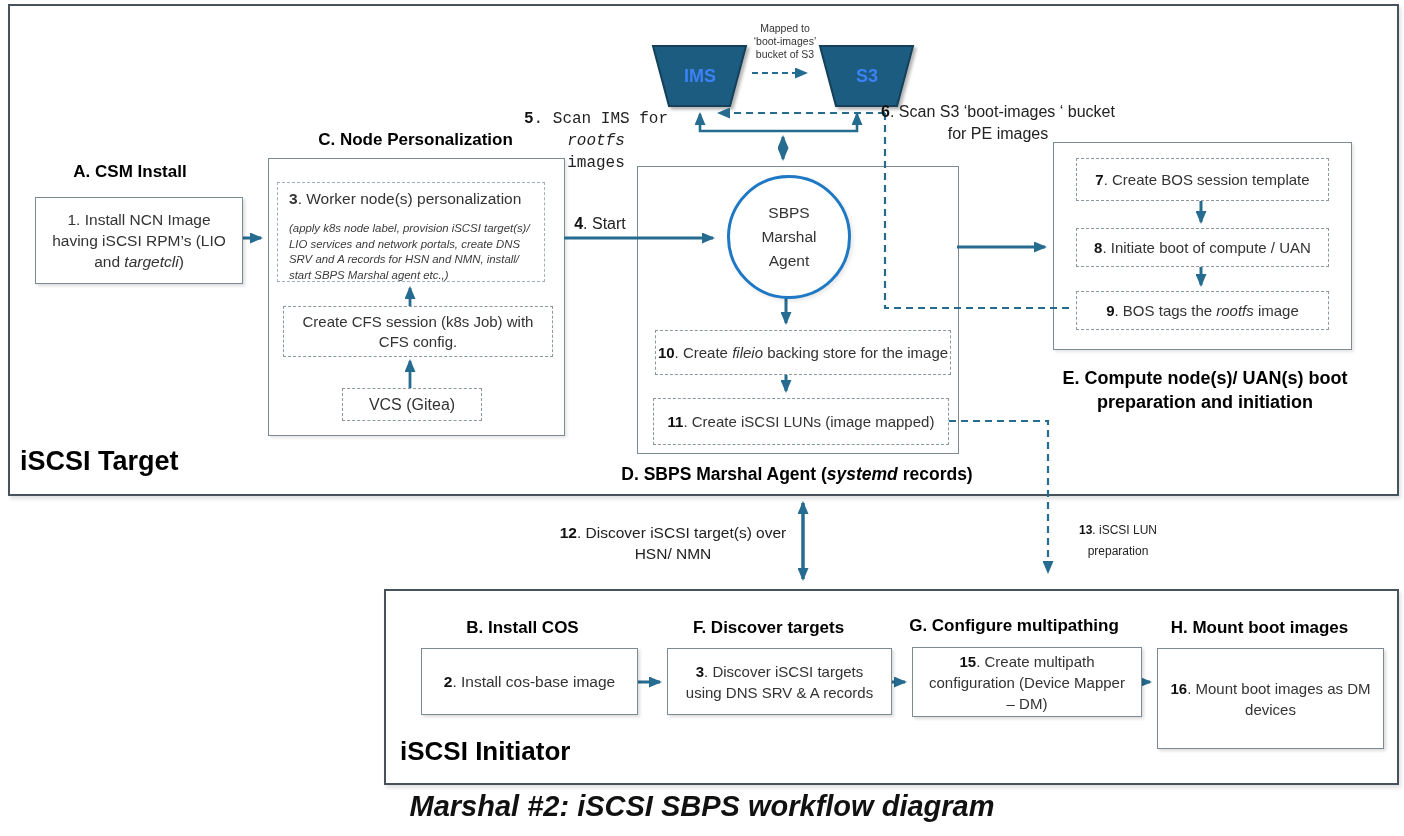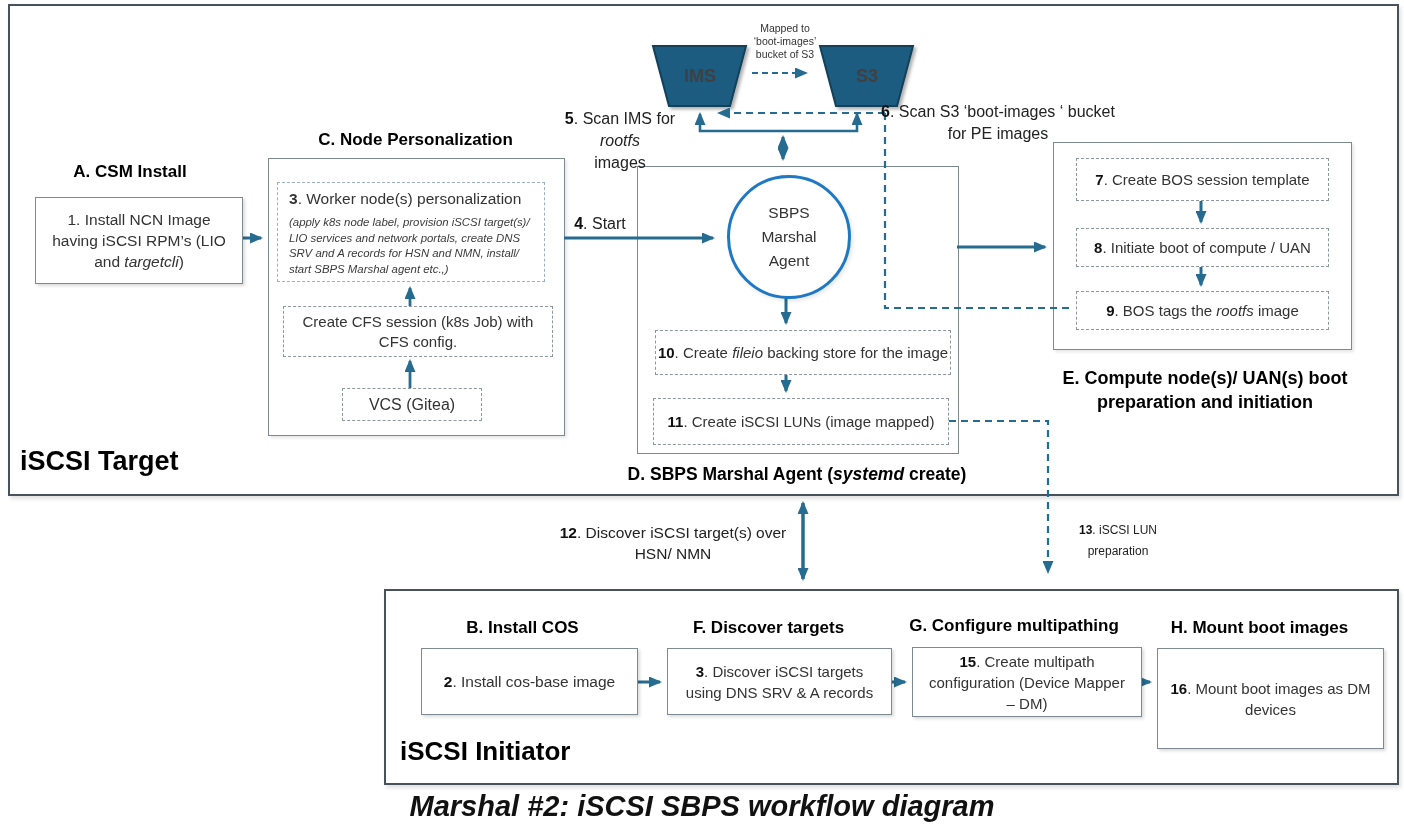--- a/index.html
+++ b/index.html
@@ -16,21 +16,21 @@
            justify-content:center;text-align:center;font-size:15px;line-height:20px;color:#333;}
   .heading{font-weight:bold;color:#000;font-size:17px;text-align:center;}
   .bigtitle{font-weight:bold;color:#000;font-size:27px;}
   .caption{font-weight:bold;font-style:italic;color:#111;font-size:29px;text-align:center;}
   .circle{border:3px solid #1e78c4;border-radius:50%;background:#fff;display:flex;flex-direction:column;
           align-items:center;justify-content:center;text-align:center;font-size:15.5px;line-height:24px;color:#333;
           box-shadow:2px 2px 4px rgba(0,0,0,.10);}
   .lbl{font-size:16px;line-height:22px;text-align:center;color:#222;}
   .lbl b,.solidbox b,.dashbox b{color:#111;}
   .small-note{font-size:10.5px;line-height:13px;text-align:center;color:#333;}
-  .trap-label{position:absolute;color:#404040;font-weight:bold;font-size:18px;text-align:center;}
+  .trap-label{position:absolute;color:#3b82f6;font-weight:bold;font-size:18px;text-align:center;}
   .note-italic{font-style:italic;font-size:11.4px;line-height:15.5px;color:#3a3a3a;text-align:left;}
 </style>
 </head>
 <body>
 
 <div class="stage">
 
   <div class="abs outerbox" style="left:8px;top:4px;width:1387px;height:488px;"></div>
   <div class="abs outerbox" style="left:384px;top:589px;width:1011px;height:192px;"></div>
 
@@ -87,39 +87,39 @@
 
   <div class="trap-label" style="left:669px;top:66px;width:62px;">IMS</div>
   <div class="trap-label" style="left:836px;top:66px;width:62px;">S3</div>
 
   <div class="abs small-note" style="left:728px;top:22px;width:114px;">
     <div>Mapped to</div>
     <div>‘boot-images’</div>
     <div>bucket of S3</div>
   </div>
 
-  <div class="abs lbl" style="left:543px;top:108px;width:154px;">
+  <div class="abs lbl" style="left:519px;top:108px;width:154px;font-family:Liberation Mono, monospace;">
     <div><b>5</b><span>. Scan IMS for </span><i>rootfs</i></div>
     <div>images</div>
   </div>
 
   <div class="abs lbl" style="left:878px;top:101px;width:240px;">
     <div><b>6</b><span>. Scan S3 ‘boot-images ‘ bucket</span></div>
     <div>for PE images</div>
   </div>
 
   <div class="abs heading" style="left:35px;top:162px;width:190px;">A. CSM Install</div>
   <div class="abs solidbox" style="left:35px;top:197px;width:190px;height:85px;padding:0 8px;">
     <span><span>1. Install NCN Image having iSCSI RPM’s (LIO and </span><i>targetcli</i><span>)</span></span>
   </div>
 
   <div class="abs heading" style="left:268px;top:130px;width:295px;">C. Node Personalization</div>
   <div class="abs" style="left:277px;top:182px;width:268px;height:100px;border:1.5px dashed #9fb0be;background:#fff;padding:7px 11px;box-sizing:border-box;">
     <div style="font-size:15.5px;color:#333;"><b>3</b><span>. Worker node(s) personalization</span></div>
-    <div class="note-italic" style="margin-top:7px;">(apply k8s node label, provision iSCSI target(s)/ LIO services and network portals, create DNS SRV and A records for HSN and NMN, install/ start SBPS Marshal agent etc.,)</div>
+    <div class="note-italic" style="margin-top:13px;">(apply k8s node label, provision iSCSI target(s)/ LIO services and network portals, create DNS SRV and A records for HSN and NMN, install/ start SBPS Marshal agent etc.,)</div>
   </div>
   <div class="abs dashbox" style="left:283px;top:306px;width:256px;height:49px;padding:0 6px;">
     <span>Create CFS session (k8s Job) with CFS config.</span>
   </div>
   <div class="abs dashbox" style="left:342px;top:388px;width:138px;height:31px;font-size:16px;">
     <span>VCS (Gitea)</span>
   </div>
 
   <div class="abs lbl" style="left:558px;top:213px;width:84px;">
     <b>4</b><span>. Start</span>
@@ -132,21 +132,21 @@
   </div>
 
   <div class="abs dashbox" style="left:655px;top:330px;width:294px;height:43px;">
     <span><b>10</b><span>. Create </span><i>fileio</i><span> backing store for the image</span></span>
   </div>
   <div class="abs dashbox" style="left:653px;top:398px;width:294px;height:45px;">
     <span><b>11</b><span>. Create iSCSI LUNs (image mapped)</span></span>
   </div>
 
   <div class="abs heading" style="left:557px;top:464px;width:480px;font-size:17.5px;">
-    <span>D. SBPS Marshal Agent (</span><i>systemd</i><span> create)</span>
+    <span>D. SBPS Marshal Agent (</span><i>systemd</i><span> records)</span>
   </div>
 
   <div class="abs dashbox" style="left:1076px;top:158px;width:251px;height:41px;">
     <span><b>7</b><span>. Create BOS session template</span></span>
   </div>
   <div class="abs dashbox" style="left:1076px;top:228px;width:251px;height:37px;">
     <span><b>8</b><span>. Initiate boot of compute / UAN</span></span>
   </div>
   <div class="abs dashbox" style="left:1076px;top:291px;width:251px;height:37px;">
     <span><b>9</b><span>. BOS tags the </span><i>rootfs</i><span> image</span></span>

